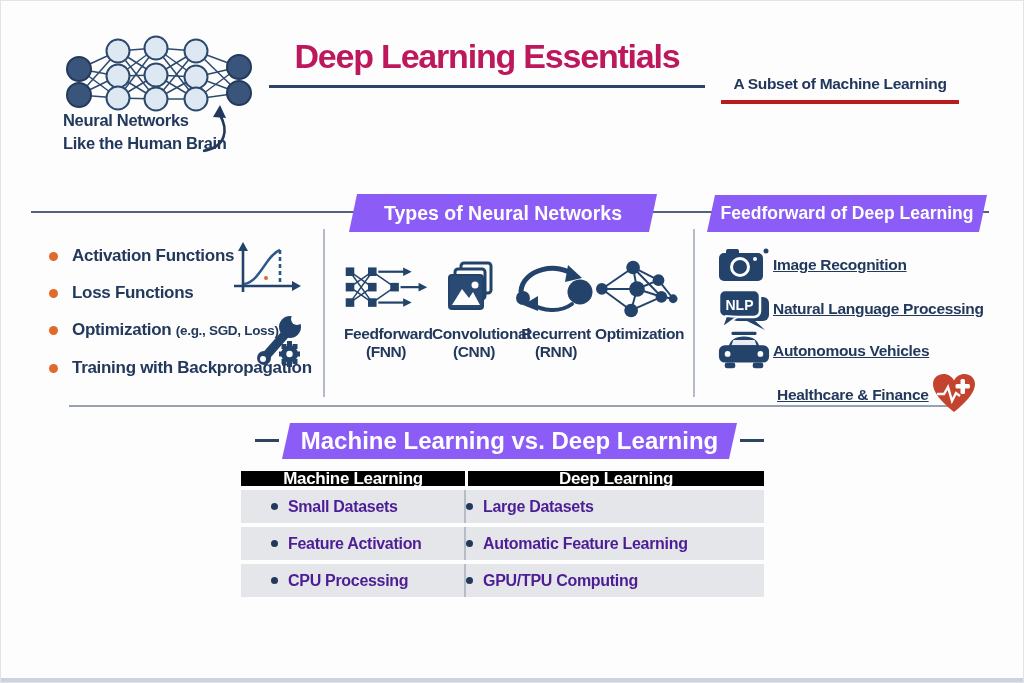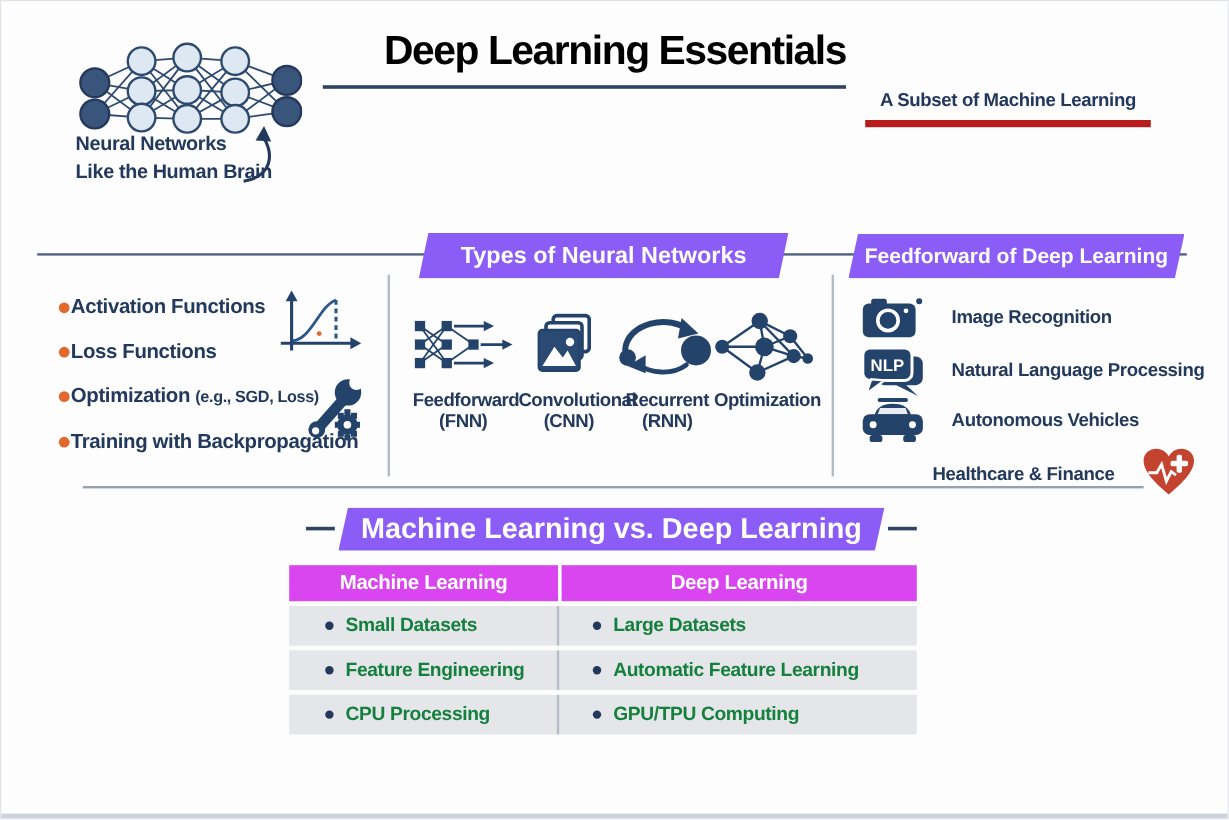--- a/index.html
+++ b/index.html
@@ -6,28 +6,28 @@
   .stage{
     position:relative;width:1024px;height:683px;margin:0 auto;
     background:#fdfdfe;border:1px solid #e1e3e8;box-sizing:border-box;
     font-family:"Liberation Sans", sans-serif;color:#223a5e;overflow:hidden;
   }
   
   .nn-illustration{position:absolute;left:55px;top:30px;}
   .nn-caption{position:absolute;left:62px;top:108px;font-weight:bold;font-size:16.5px;line-height:23px;letter-spacing:-0.3px;color:#22395c;}
   .curved-arrow{position:absolute;left:196px;top:104px;}
   .page-title{
-    position:absolute;left:268px;top:22px;width:436px;text-align:right;
-    font-size:34px;font-weight:bold;letter-spacing:-1.2px;color:#000000;
+    position:absolute;left:268px;top:36px;width:436px;text-align:center;
+    font-size:34px;font-weight:bold;letter-spacing:-1.2px;color:#be185d;
     border-bottom:3px solid #2d4464;padding-bottom:9px;margin:0;
   }
   .page-subtitle{
     position:absolute;left:720px;top:74px;width:238px;text-align:center;
     font-size:15.5px;font-weight:bold;letter-spacing:-0.3px;color:#21375c;
-    border-bottom:6px solid #b91c1c;padding-bottom:7px;margin:0;
+    border-bottom:4px solid #b91c1c;padding-bottom:7px;margin:0;
   }
   
   .hr-top{position:absolute;left:30px;top:210px;width:958px;height:2px;background:#53637f;}
   .hr-mid{position:absolute;left:68px;top:404px;width:884px;height:2px;background:#97a1b2;}
   .vdiv{position:absolute;width:2px;background:#b4bac7;}
   .vdiv.d1{left:322px;top:228px;height:168px;}
   .vdiv.d2{left:692px;top:228px;height:168px;}
   .bottom-strip{position:absolute;left:0;bottom:0;width:1024px;height:4px;background:#cdd2dc;}
   
   .ribbon{
@@ -39,54 +39,54 @@
   .ribbon.navy{background:#8b5cf6;}
   .rb-key{left:50px;top:193px;width:238px;height:39px;font-size:22px;}
   .rb-types{left:348px;top:193px;width:308px;height:38px;font-size:19.5px;}
   .rb-apps{left:706px;top:194px;width:280px;height:37px;font-size:17.5px;}
   .rb-vs{left:281px;top:422px;width:455px;height:36px;font-size:24px;}
   .stub{position:absolute;height:3px;background:#2d4464;}
   .stub.l{left:254px;top:438px;width:24px;}
   .stub.r{left:739px;top:438px;width:24px;}
   
   .kc-list{position:absolute;left:48px;top:244px;width:278px;}
-  .kc-item{display:flex;align-items:center;gap:1px;margin-bottom:15px;line-height:22px;}
+  .kc-item{display:flex;align-items:center;gap:14px;margin-bottom:15px;line-height:22px;}
   .kc-bullet{width:9px;height:9px;border-radius:50%;background:#e0692b;flex:0 0 9px;}
   .kc-text{font-size:17px;font-weight:bold;letter-spacing:-0.3px;white-space:nowrap;color:#22395c;}
   .kc-note{font-size:13.5px;font-weight:bold;letter-spacing:-0.3px;}
   .icon-activation{position:absolute;left:227px;top:240px;}
   .icon-tools{position:absolute;left:254px;top:313px;}
   
   .nt-cell{position:absolute;top:258px;width:84px;text-align:center;}
   .nt-cell .nt-icon{height:58px;display:flex;align-items:center;justify-content:center;}
   .nt-name{font-size:15.5px;font-weight:bold;letter-spacing:-0.4px;white-space:nowrap;margin-top:8px;color:#22395c;}
   .nt-abbr{font-size:15.5px;font-weight:bold;letter-spacing:-0.4px;white-space:nowrap;color:#22395c;}
   .nt1{left:343px;}.nt2{left:431px;}.nt3{left:513px;}.nt4{left:594px;}
   
-  .app-row{position:absolute;display:flex;align-items:center;gap:22px;}
+  .app-row{position:absolute;display:flex;align-items:center;gap:2px;text-decoration:underline;}
   .app-icon{width:54px;display:flex;justify-content:center;flex:0 0 54px;}
   .app-label{font-size:15.5px;font-weight:bold;letter-spacing:-0.3px;white-space:nowrap;color:#22395c;}
   .app1{left:716px;top:246px;}
   .app2{left:716px;top:286px;}
   .app3{left:716px;top:330px;}
   .app4{left:716px;top:372px;}
   .app4 .app-label{margin-left:60px;}
   
   .cmp-table{position:absolute;left:240px;top:470px;width:523px;}
   .cmp-head{display:flex;gap:3px;}
   .cmp-head .cell{
-    background:#d946ef;color:#fff;font-weight:bold;font-size:17px;letter-spacing:-0.3px;
-    height:30px;display:flex;align-items:center;justify-content:center;
+    background:#000000;color:#fff;font-weight:bold;font-size:17px;letter-spacing:-0.3px;
+    height:15px;display:flex;align-items:center;justify-content:center;
   }
   .cmp-head .c1{width:224px;}
   .cmp-head .c2{flex:1;}
   .cmp-row{display:flex;margin-top:4px;background:#e4e6ea;height:33px;}
-  .cmp-row .cell{display:flex;align-items:center;gap:10px;font-size:16px;font-weight:bold;letter-spacing:-0.3px;color:#15803d;}
+  .cmp-row .cell{display:flex;align-items:center;gap:10px;font-size:16px;font-weight:bold;letter-spacing:-0.3px;color:#4c1d95;}
   .cmp-row .c1{width:225px;padding-left:30px;box-sizing:border-box;border-right:2px solid #b6bcc8;}
-  .cmp-row .c2{flex:1;padding-left:28px;}
+  .cmp-row .c2{flex:1;}
   .tb-bullet{width:7px;height:7px;border-radius:50%;background:#22395c;flex:0 0 7px;}
   
   .footer-caption{
     position:absolute;left:240px;top:614px;width:523px;
     display:flex;align-items:center;justify-content:center;gap:14px;
   }
   .footer-caption .line{height:2.5px;background:#2d4464;width:110px;}
   .footer-caption .txt{font-size:18.5px;font-weight:bold;letter-spacing:-0.4px;white-space:nowrap;color:#22395c;}
 </style>
 </head>
@@ -391,21 +391,21 @@
           <span>Small Datasets</span>
         </div>
       <div class="cell c2">
           <span class="tb-bullet"></span>
           <span>Large Datasets</span>
         </div>
     </div>
     <div class="cmp-row">
       <div class="cell c1">
           <span class="tb-bullet"></span>
-          <span>Feature Engineering</span>
+          <span>Feature Activation</span>
         </div>
       <div class="cell c2">
           <span class="tb-bullet"></span>
           <span>Automatic Feature Learning</span>
         </div>
     </div>
     <div class="cmp-row">
       <div class="cell c1">
           <span class="tb-bullet"></span>
           <span>CPU Processing</span>

